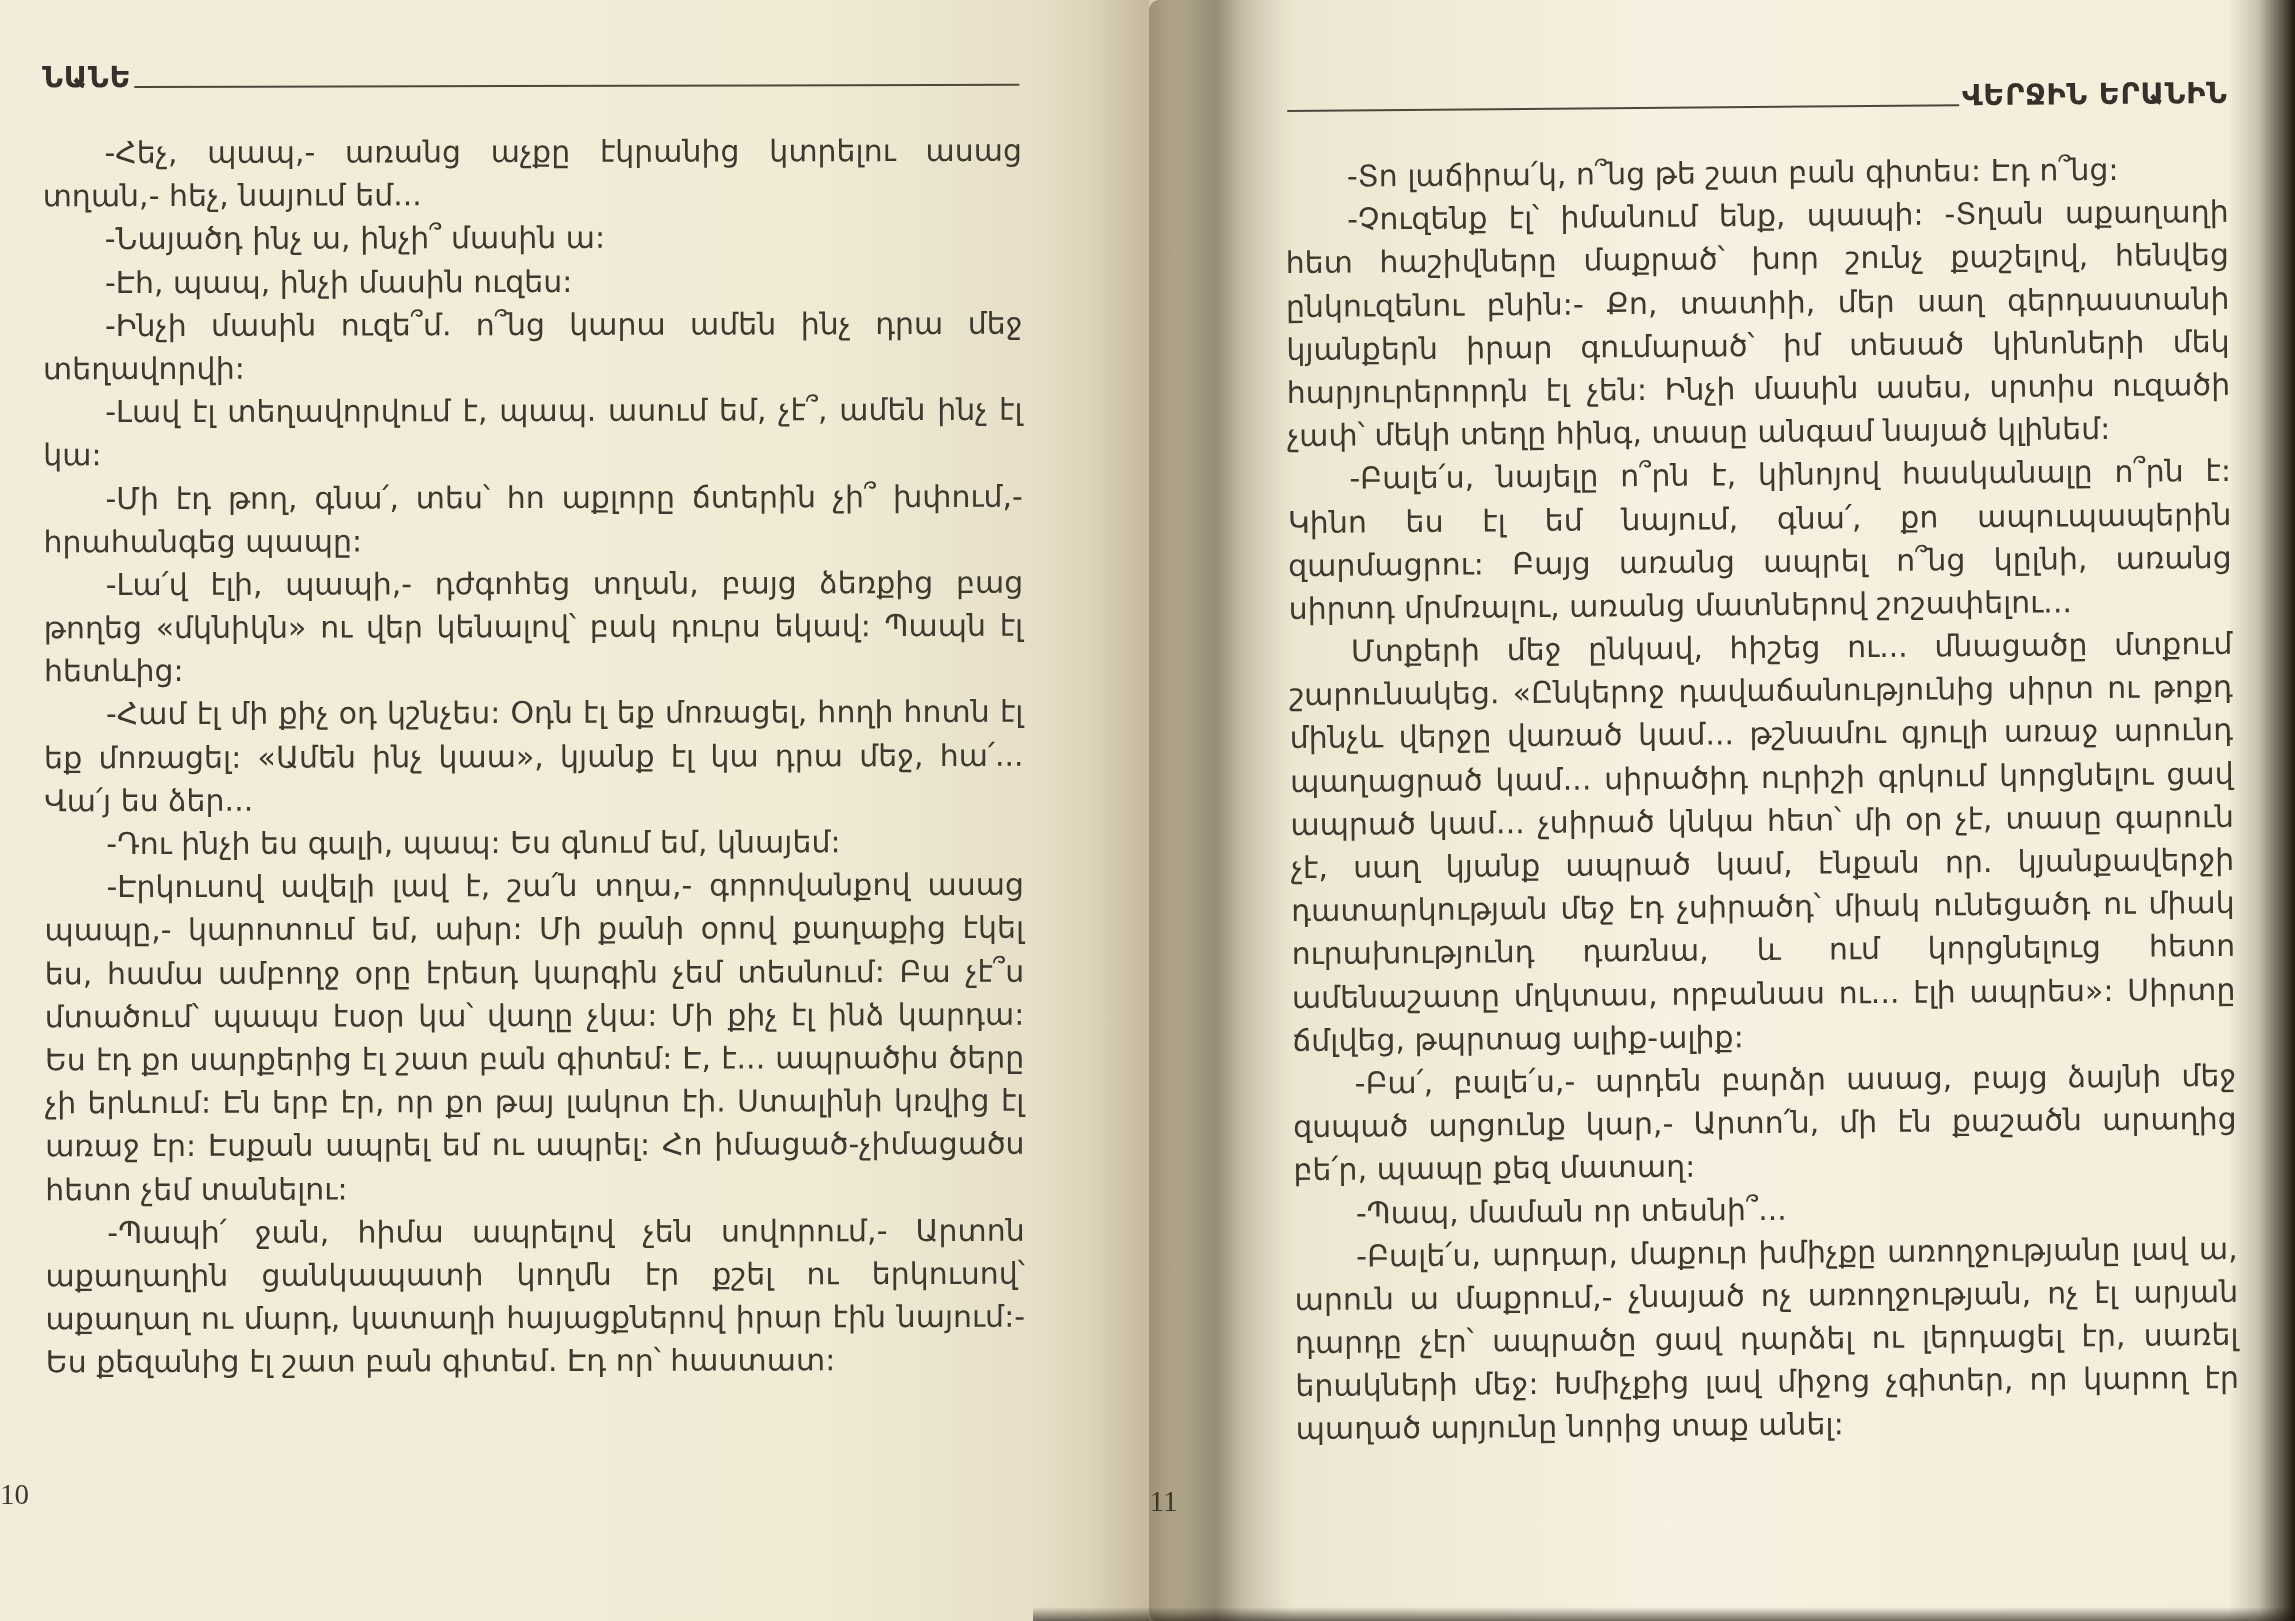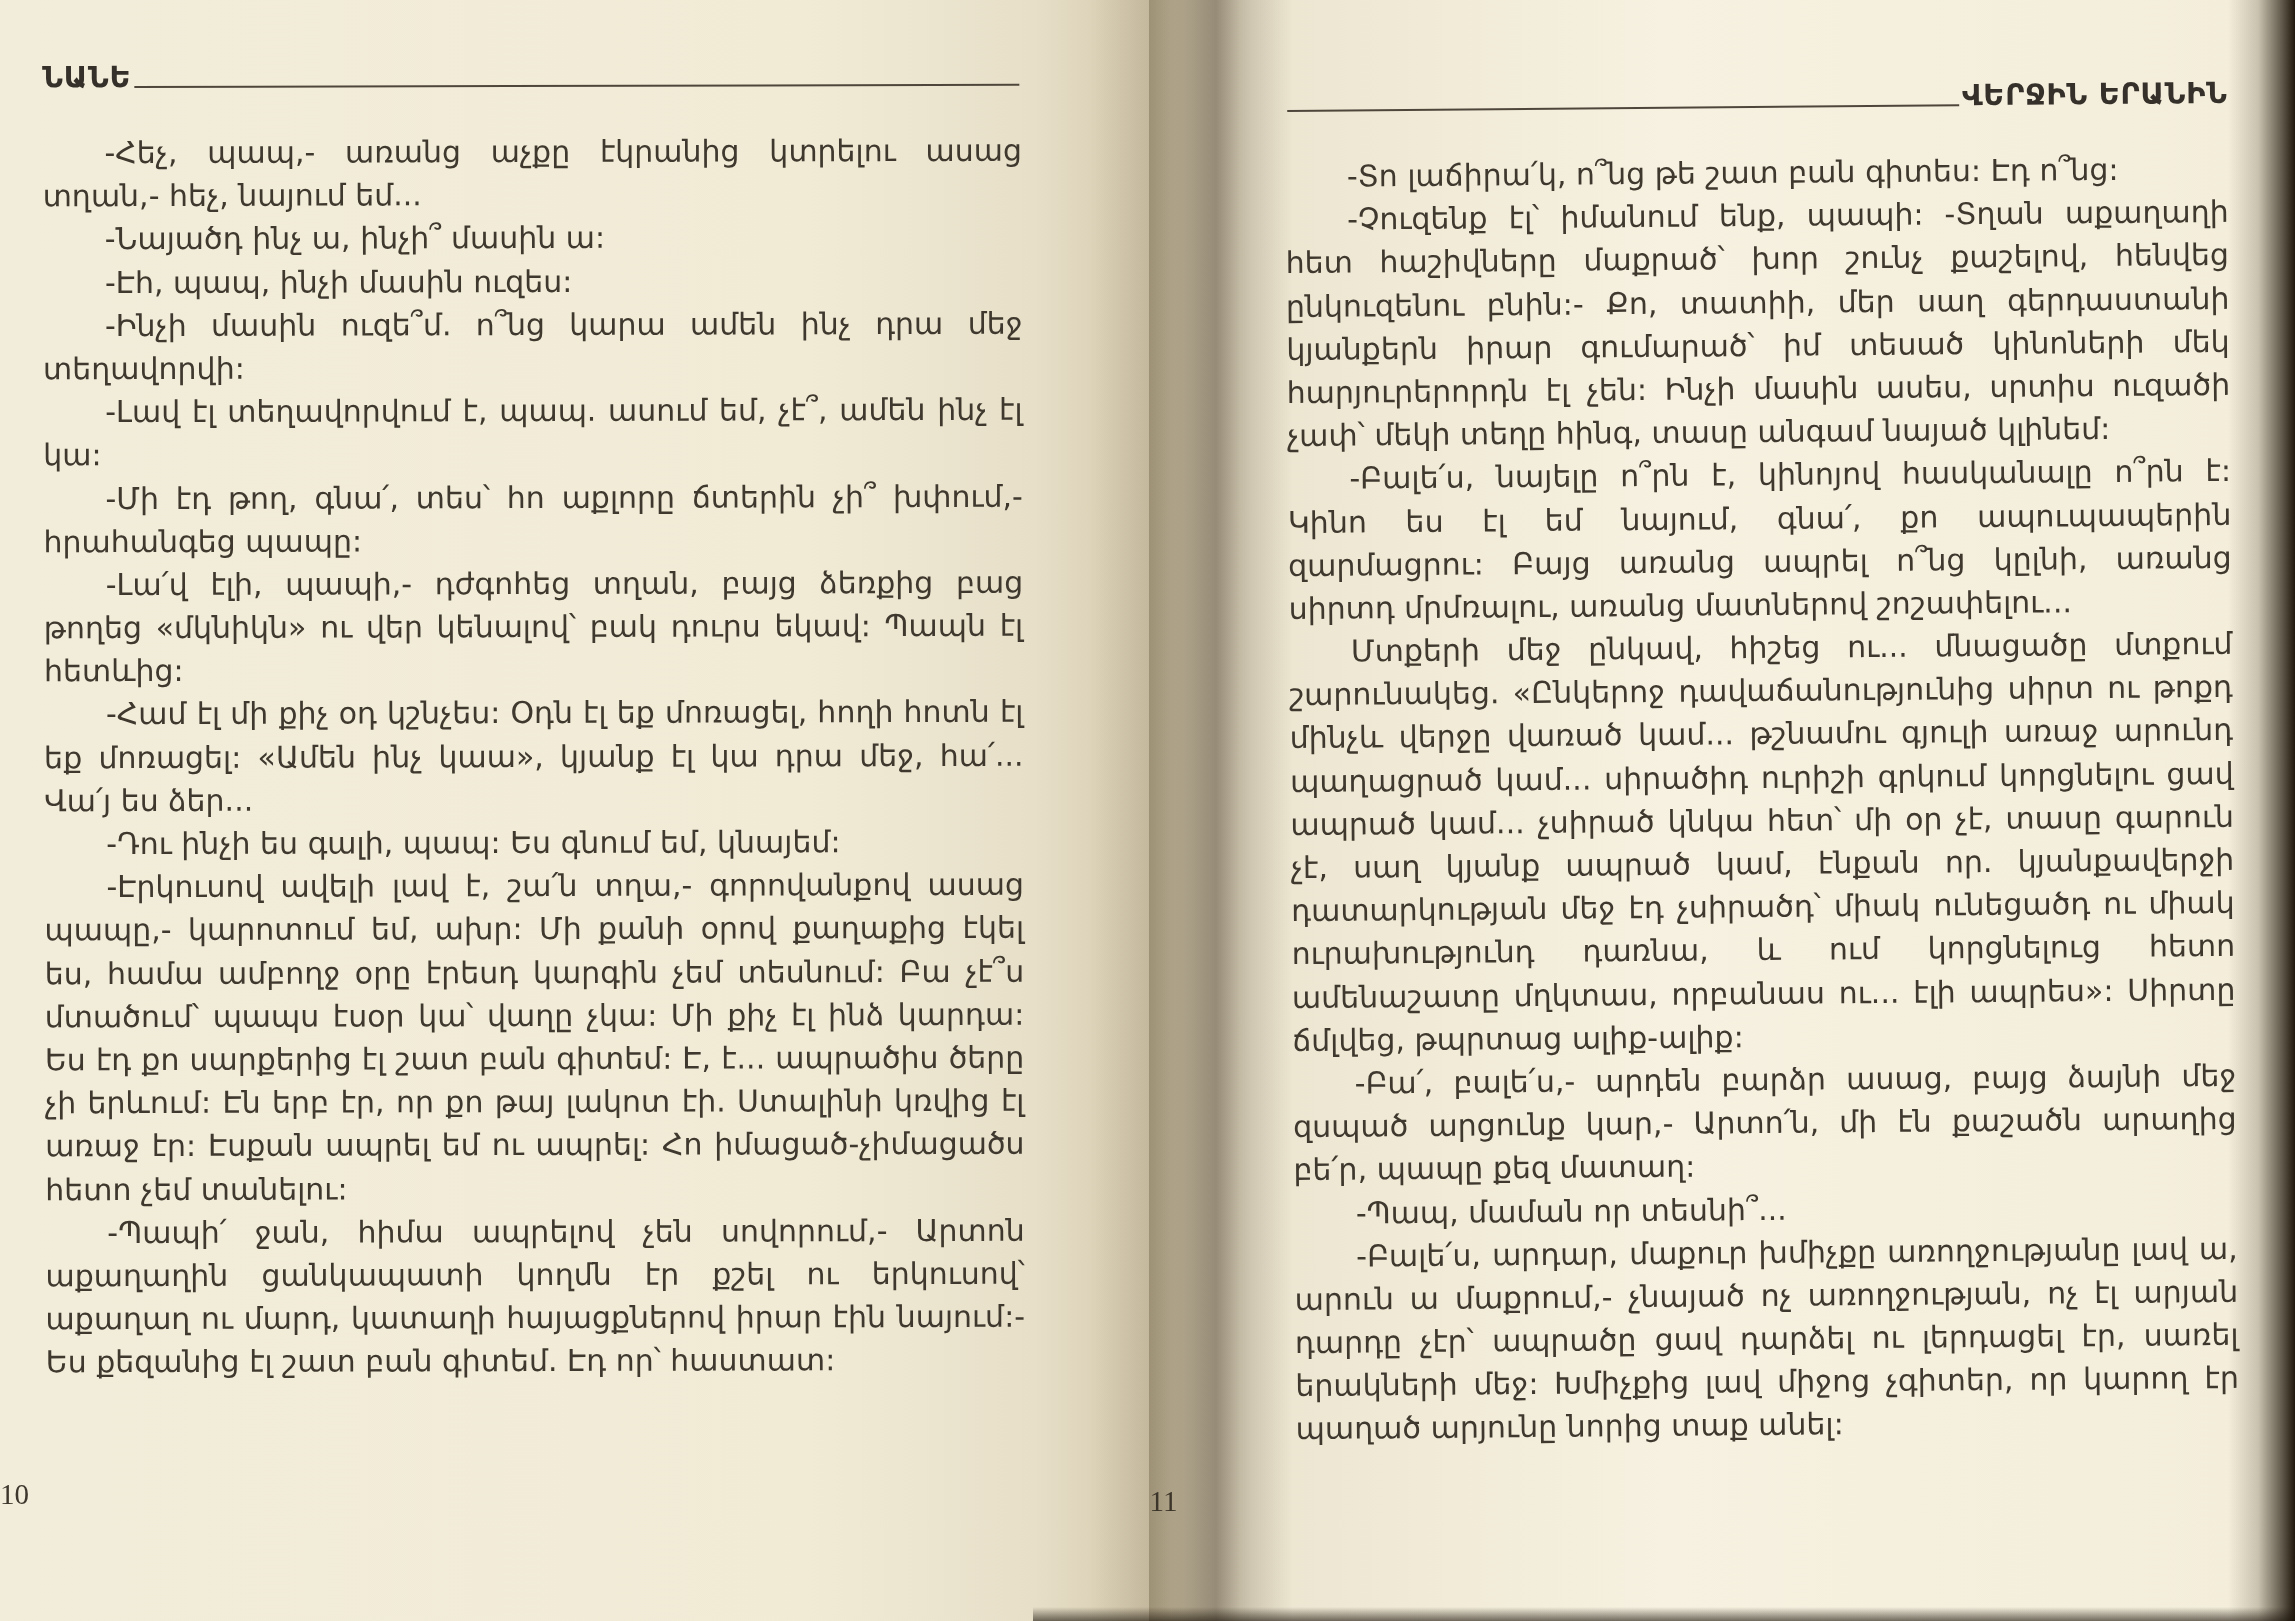--- a/index.html
+++ b/index.html
@@ -23,20 +23,21 @@
   }
   .page-left{
     width:1150px;
     background:linear-gradient(90deg,#f2edda 0%,#f1ebd6 70%,#e7dfc8 90%,#d3c8ac 100%);
     padding:62px 126px 0 44px;
   }
   .page-right{
     width:1146px;
     background:linear-gradient(90deg,#a89c80 0%,#cdc3a7 3%,#ece5d0 9%,#f6f1e0 45%,#f3edda 100%);
     padding:83px 67px 0 135px;
+    border-radius:10px;
   }
   .page-inner{position:relative;}
   .page-left .page-inner{transform:rotate(-0.15deg);}
   .page-right .page-inner{transform:rotate(-0.5deg);transform-origin:50% 0;}
 
   .page-header{
     display:flex;align-items:flex-end;
     font-weight:bold;font-size:29px;letter-spacing:0.7px;
     color:#35302a;
     margin-bottom:39px;

